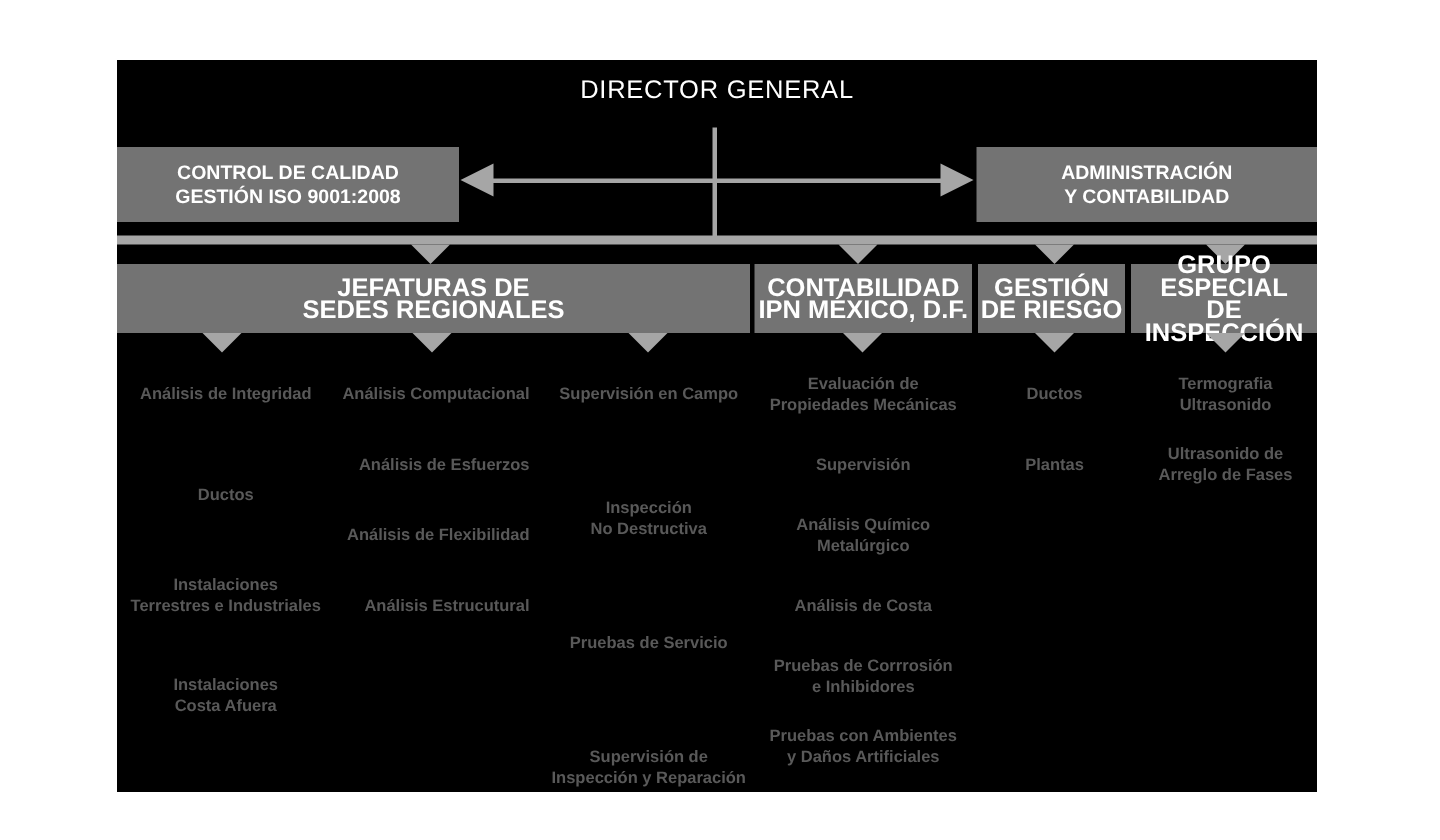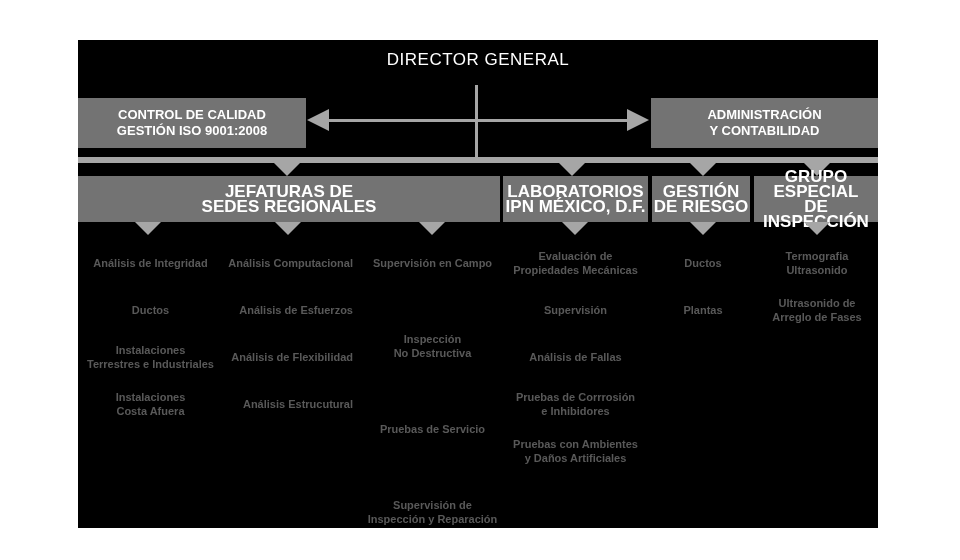--- a/index.html
+++ b/index.html
@@ -49,21 +49,21 @@
   .tri-top{top:123px;}
   .tri-bot{top:182px;}
 
   .dept{top:136px;height:46px;font-size:17px;line-height:15px;}
   .dept-1{left:0;width:422px;}
   .dept-2{left:425px;width:145px;}
   .dept-3{left:574px;width:98px;}
   .dept-4{left:676px;width:124px;}
 
   .col{position:absolute;top:200px;display:flex;flex-direction:column;}
-  .col-1{left:0;width:145px;}
+  .col-1{left:0;width:145px;gap:20px;}
   .col-2{left:145px;width:130px;align-items:flex-end;}
   .col-3{left:282px;width:145px;gap:36px;}
   .col-4{left:425px;width:145px;}
   .col-5{left:575px;width:100px;}
   .col-6{left:677px;width:124px;}
   .item{
     height:47px;display:flex;align-items:center;justify-content:center;
     text-align:center;color:#595959;font-size:11px;line-height:13.5px;
     font-weight:600;white-space:pre-line;
   }
@@ -89,21 +89,21 @@
 
     <div class="hbar"></div>
 
     <div class="tri tri-top" style="left:196px"></div>
     <div class="tri tri-top" style="left:481px"></div>
     <div class="tri tri-top" style="left:612px"></div>
     <div class="tri tri-top" style="left:726px"></div>
 
     <div class="mbox dept dept-1">JEFATURAS DE
 SEDES REGIONALES</div>
-    <div class="mbox dept dept-2">LABORATORIOS
+    <div class="mbox dept dept-2">CONTABILIDAD
 IPN MÉXICO, D.F.</div>
     <div class="mbox dept dept-3">GESTIÓN
 DE RIESGO</div>
     <div class="mbox dept dept-4">GRUPO ESPECIAL
 DE INSPECCIÓN</div>
 
     <div class="tri tri-bot" style="left:57px"></div>
     <div class="tri tri-bot" style="left:197px"></div>
     <div class="tri tri-bot" style="left:341px"></div>
     <div class="tri tri-bot" style="left:484px"></div>
@@ -134,21 +134,23 @@
       <div class="item">Supervisión de
 Inspección y Reparación</div>
       <div class="item">Inspección de Pruebas
 en Campo</div>
     </div>
 
     <div class="col col-4">
       <div class="item">Evaluación de
 Propiedades Mecánicas</div>
       <div class="item">Supervisión</div>
-      <div class="item">Análisis de Fallas</div>
+      <div class="item">Análisis Químico
+Metalúrgico</div>
+      <div class="item">Análisis de Costa</div>
       <div class="item">Pruebas de Corrrosión
 e Inhibidores</div>
       <div class="item">Pruebas con Ambientes
 y Daños Artificiales</div>
     </div>
 
     <div class="col col-5">
       <div class="item">Ductos</div>
       <div class="item">Plantas</div>
     </div>

